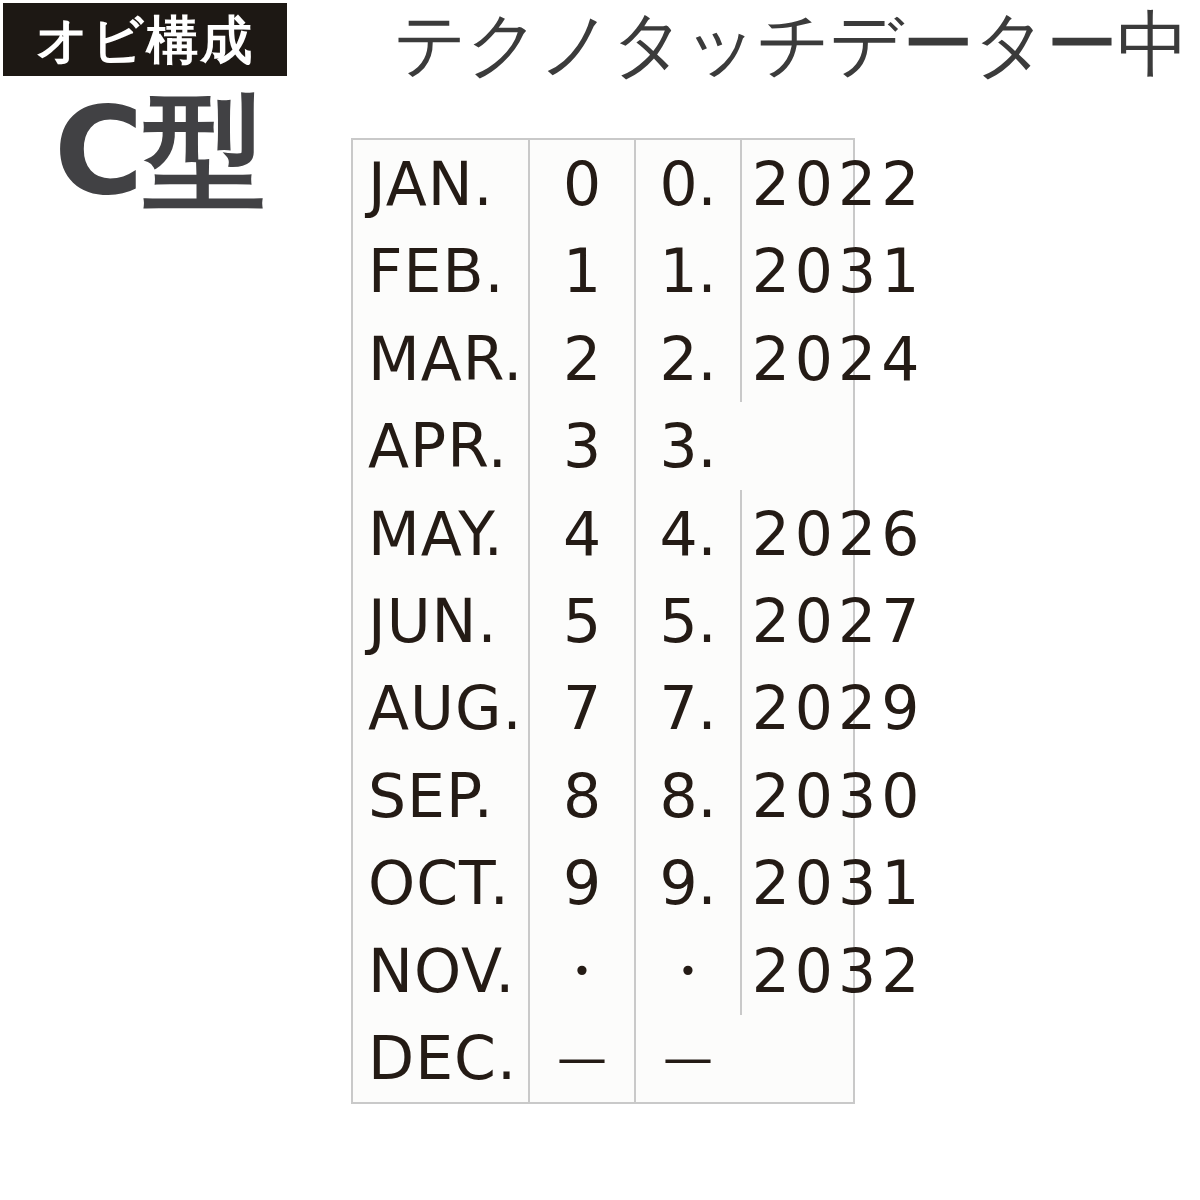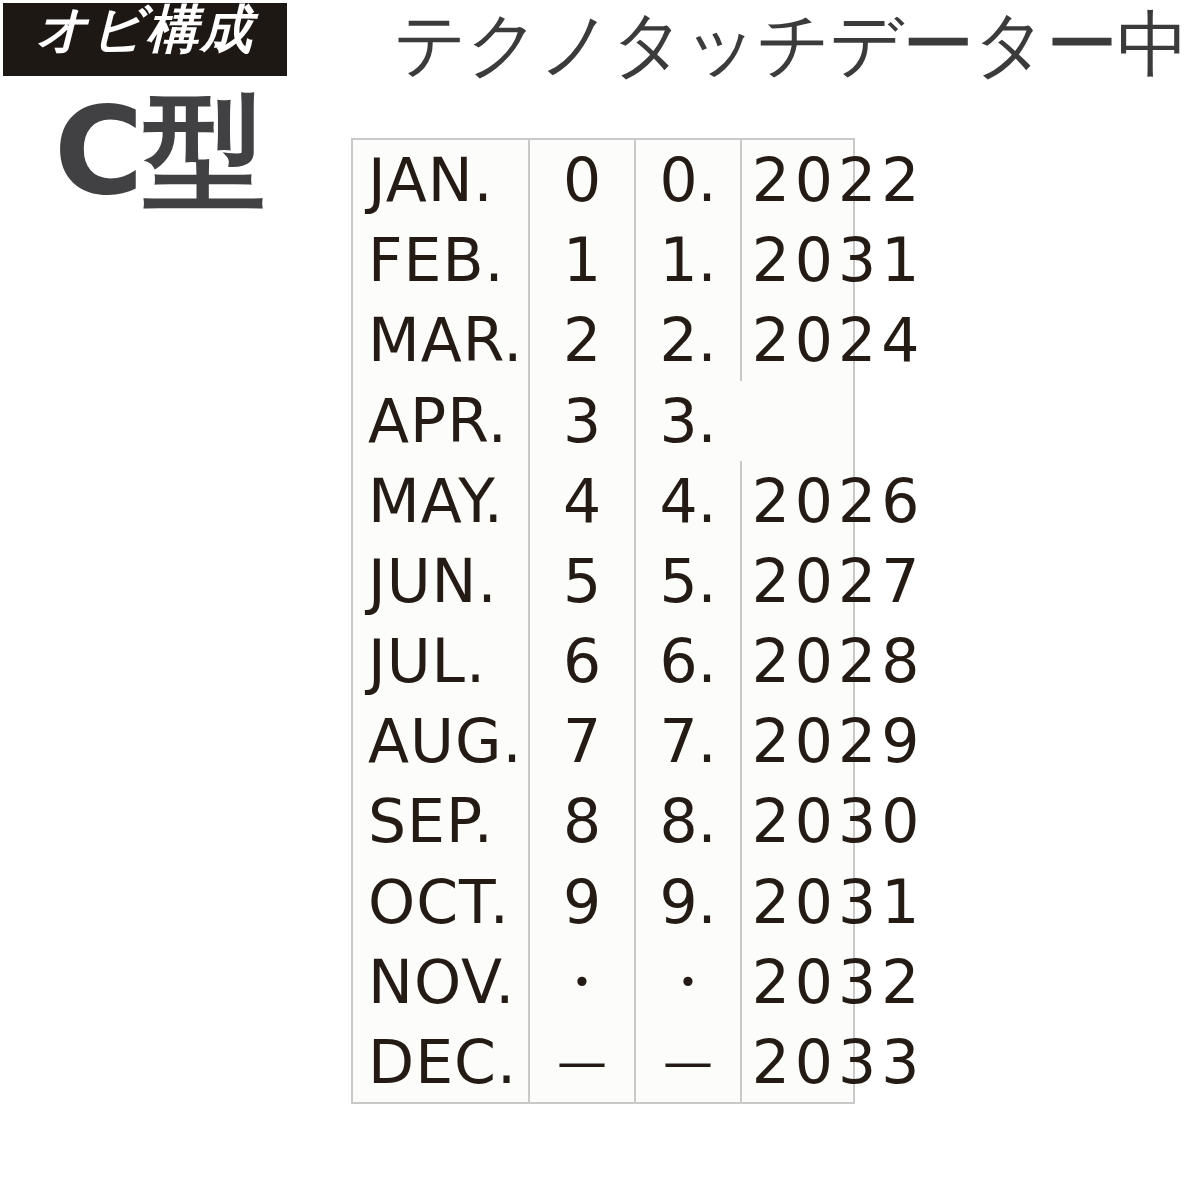--- a/index.html
+++ b/index.html
@@ -19,21 +19,21 @@
     font-family:"DejaVu Sans","Liberation Sans",sans-serif;
     color:var(--ink);
     overflow:hidden;
   }
   
   .badge{
     position:absolute;
     left:3px; top:3px;
     width:284px; height:73px;
     background:var(--badge-bg);
-    display:flex; justify-content:center;font-style:italic;
+    display:flex; align-items:center; justify-content:center;
   }
   .badge-text{
     color:var(--badge-text);
     font-size:52px;
     font-weight:700;
     letter-spacing:2px;
     line-height:1;
   }
   
   .model-label{
@@ -143,26 +143,20 @@
     <div class="cell cell-year">2026</div>
   </div>
 
   <div class="band-row">
     <div class="cell cell-month">JUN.</div>
     <div class="cell cell-digit">5</div>
     <div class="cell cell-digit-dot">5.</div>
     <div class="cell cell-year">2027</div>
   </div>
 
-  <div class="band-row">
-    <div class="cell cell-month">JUL.</div>
-    <div class="cell cell-digit">6</div>
-    <div class="cell cell-digit-dot">6.</div>
-    <div class="cell cell-year">2028</div>
-  </div>
 
   <div class="band-row">
     <div class="cell cell-month">AUG.</div>
     <div class="cell cell-digit">7</div>
     <div class="cell cell-digit-dot">7.</div>
     <div class="cell cell-year">2029</div>
   </div>
 
   <div class="band-row">
     <div class="cell cell-month">SEP.</div>
@@ -182,15 +176,14 @@
     <div class="cell cell-month">NOV.</div>
     <div class="cell cell-digit glyph-bullet">•</div>
     <div class="cell cell-digit-dot glyph-bullet">•</div>
     <div class="cell cell-year">2032</div>
   </div>
 
   <div class="band-row">
     <div class="cell cell-month">DEC.</div>
     <div class="cell cell-digit glyph-dash">—</div>
     <div class="cell cell-digit-dot glyph-dash">—</div>
-    <div class="cell cell-year">2033</div>
   </div>
 </div>
 
 </body></html>

